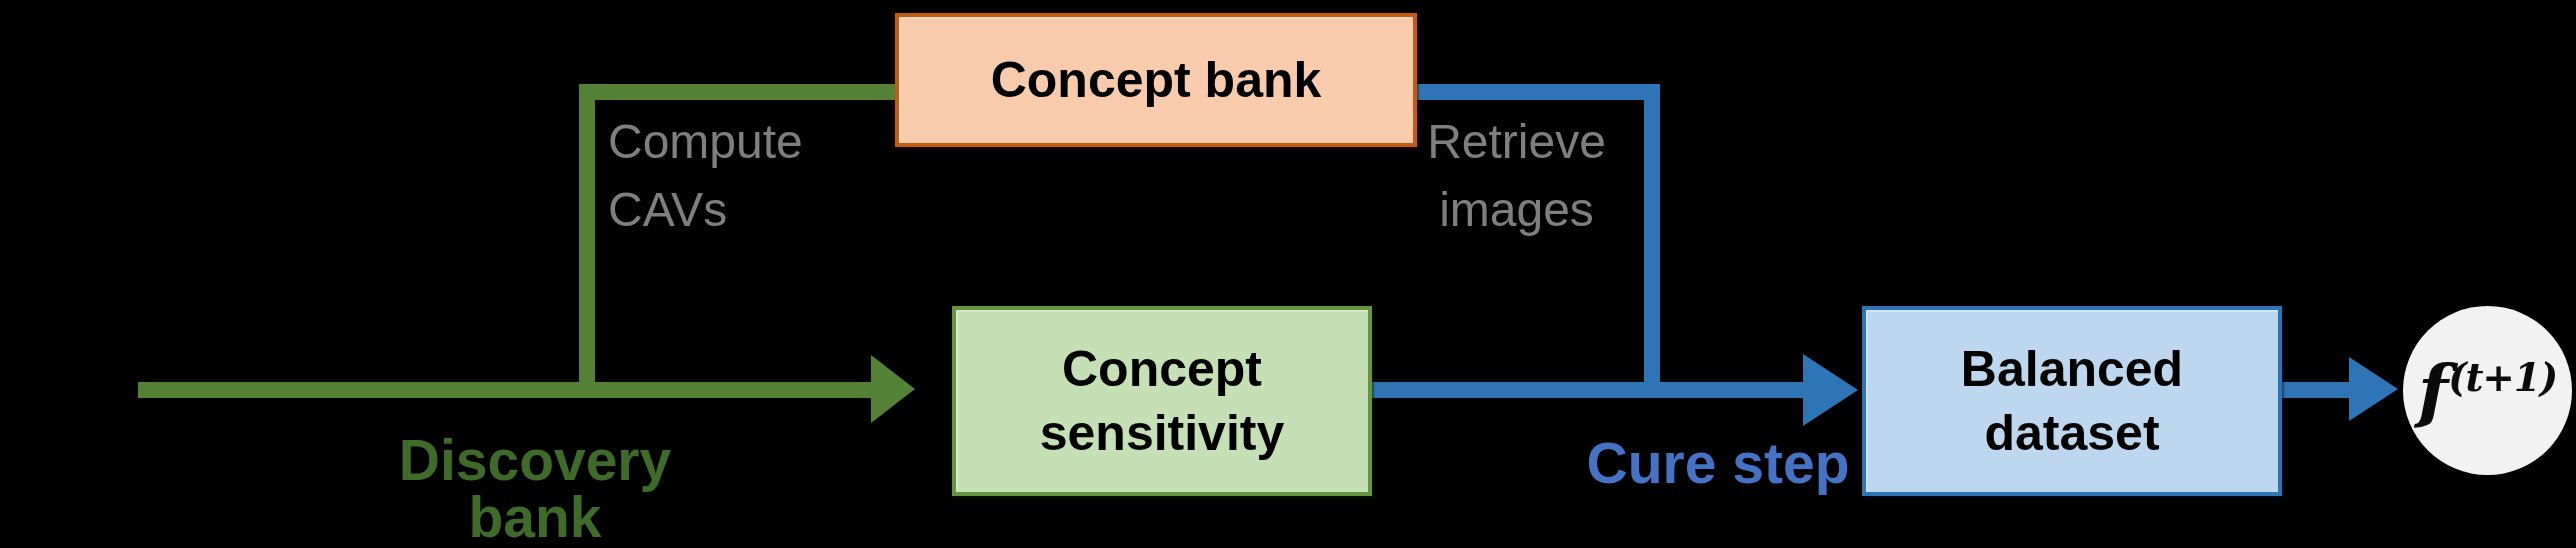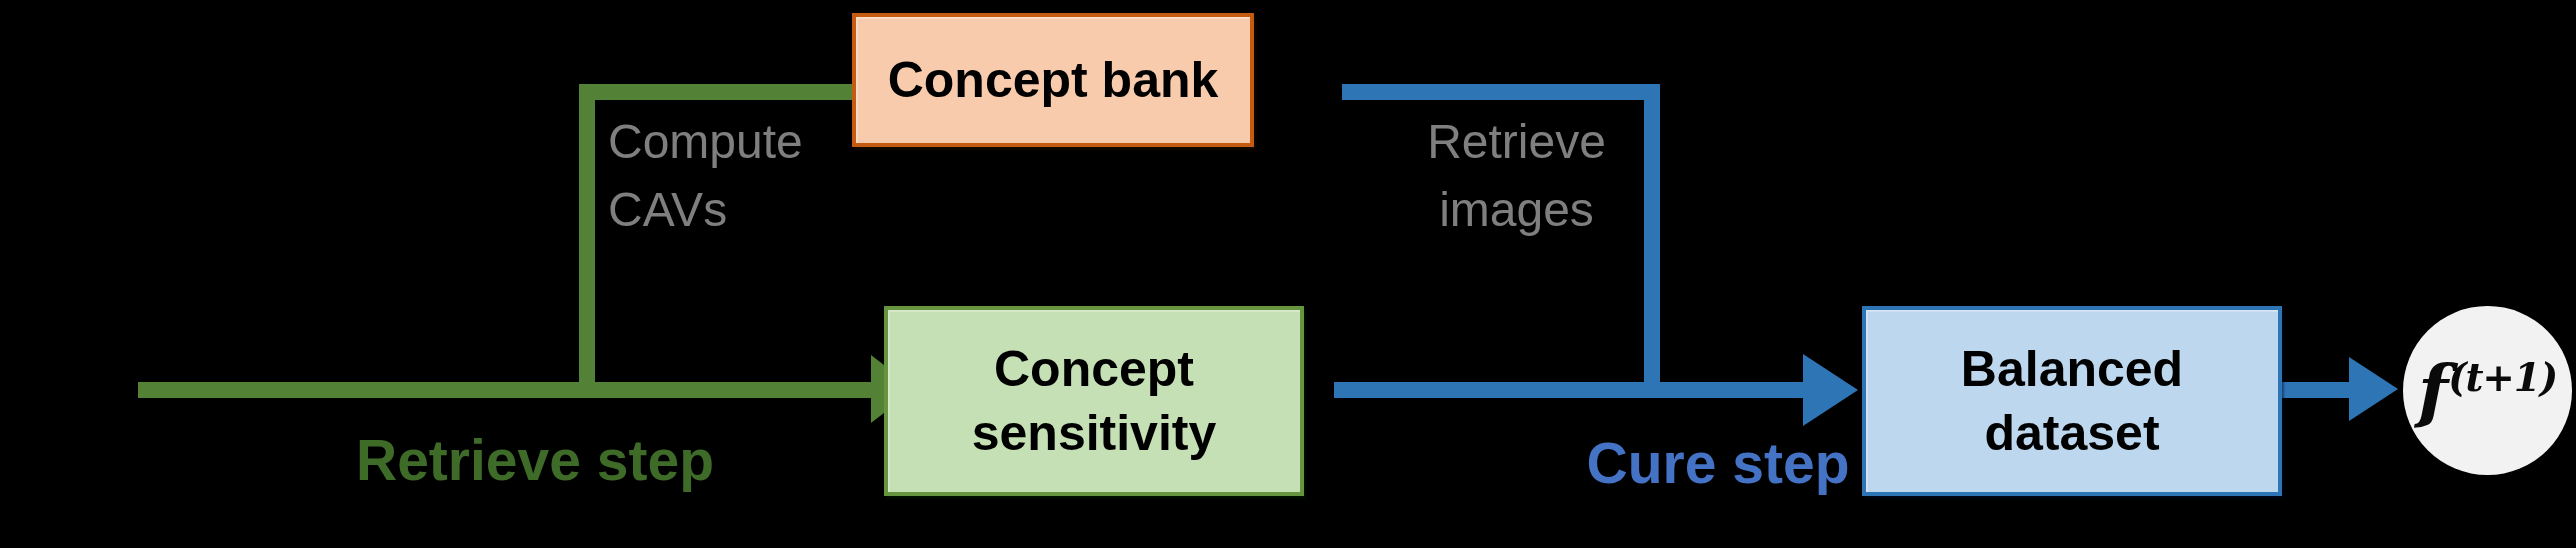--- a/index.html
+++ b/index.html
@@ -89,25 +89,25 @@
   <div class="line green" style="left:579px;top:84px;width:15.5px;height:313px;"></div>
   <div class="line green" style="left:579px;top:84px;width:319px;height:15.5px;"></div>
 
   <div class="line blue" style="left:1342px;top:84px;width:318px;height:15.5px;"></div>
   <div class="line blue" style="left:1644px;top:84px;width:15.5px;height:313px;"></div>
   <div class="line blue" style="left:1334px;top:382px;width:473px;height:15.5px;"></div>
   <div class="arrowhead blue" style="left:1803px;top:354px;border-top:36px solid transparent;border-bottom:36px solid transparent;border-left:55px solid;"></div>
   <div class="line blue" style="left:2208px;top:382px;width:145px;height:15.5px;"></div>
   <div class="arrowhead blue" style="left:2349px;top:357px;border-top:32px solid transparent;border-bottom:32px solid transparent;border-left:49px solid;"></div>
 
-  <div class="box bank" style="left:852px;top:13px;width:402px;height:134px;">
+  <div class="box bank" style="left:895px;top:13px;width:522px;height:134px;">
     <span class="box-line">Concept bank</span>
   </div>
 
-  <div class="box sensitivity" style="left:884px;top:306px;width:420px;height:190px;">
+  <div class="box sensitivity" style="left:952px;top:306px;width:420px;height:190px;">
     <span class="box-line">Concept</span>
     <span class="box-line">sensitivity</span>
   </div>
 
   <div class="box dataset" style="left:1862px;top:306px;width:420px;height:190px;">
     <span class="box-line">Balanced</span>
     <span class="box-line">dataset</span>
   </div>
 
 
@@ -118,18 +118,18 @@
   <div class="edge-label center" style="left:1374px;top:108px;width:285px;">
     <div>Retrieve</div>
     <div>images</div>
   </div>
 
   <div class="edge-label left" style="left:608px;top:108px;width:309px;">
     <div>Compute</div>
     <div>CAVs</div>
   </div>
 
-  <div class="step-label discovery" style="left:327px;top:432px;width:416px;">Retrieve step</div>
+  <div class="step-label discovery" style="left:327px;top:432px;width:416px;">Discovery bank</div>
 
   <div class="step-label cure" style="left:1510px;top:435px;width:416px;">Cure step</div>
 
 </div>
 
 
 </body></html>

